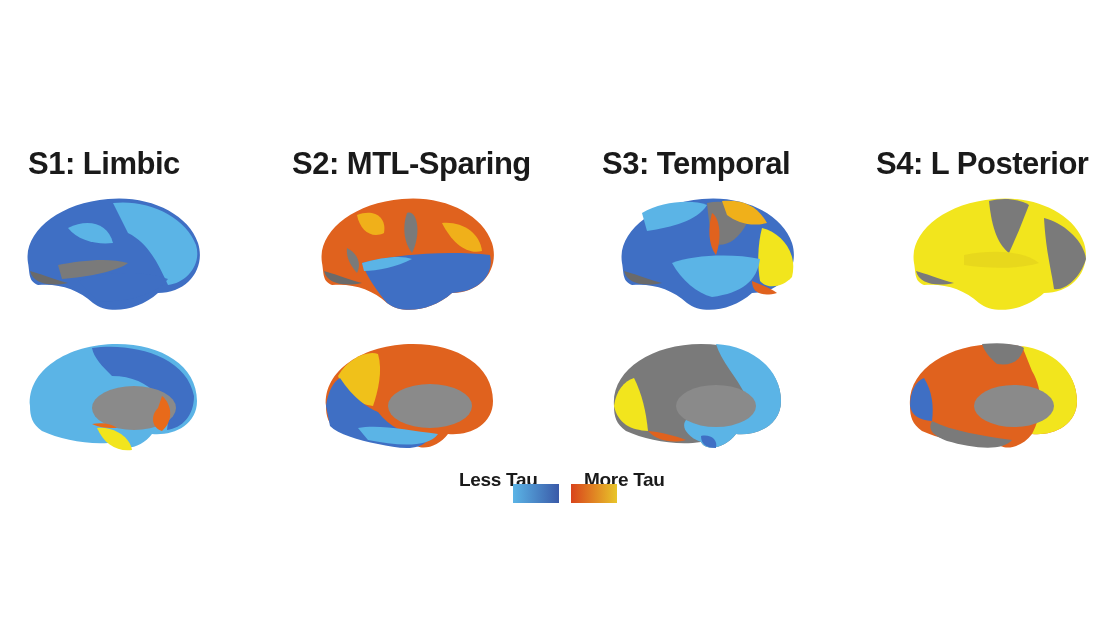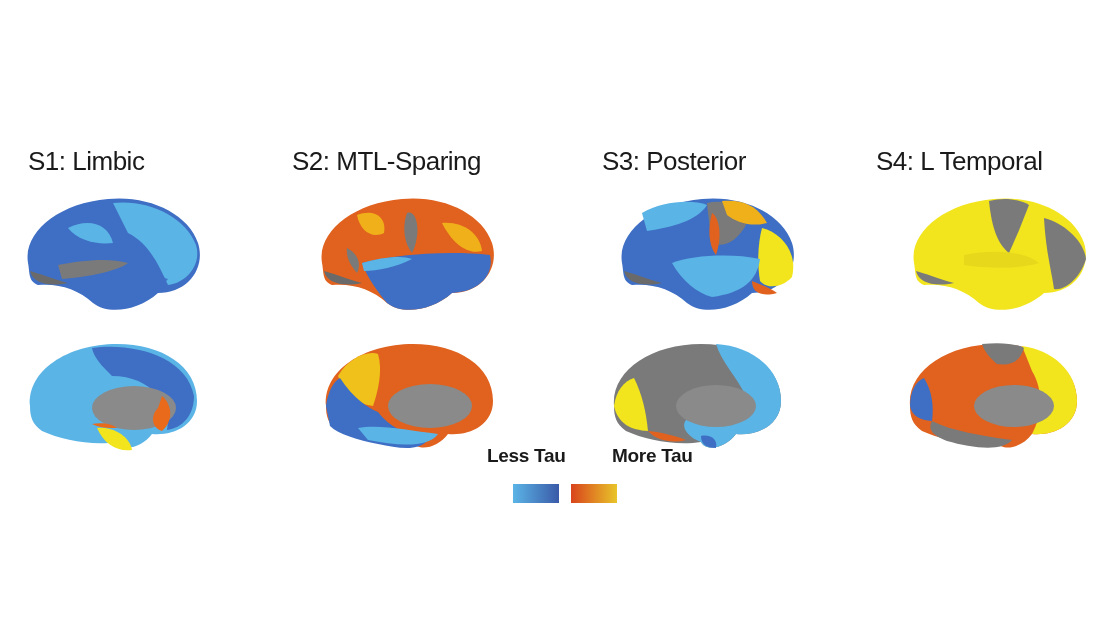--- a/index.html
+++ b/index.html
@@ -1,31 +1,31 @@
 <!DOCTYPE html>
 <html><head>
 <meta charset="utf-8">
 <style>
   html, body { margin: 0; padding: 0; background: #ffffff; }
   body { width: 1120px; height: 630px; position: relative; overflow: hidden;
          font-family: "Liberation Sans", "DejaVu Sans", sans-serif; }
-  .title { position: absolute; top: 146px; font-size: 26px; font-weight: normal;
+  .title { position: absolute; top: 146px; font-size: 31px; font-weight: bold;
            color: #1a1a1a; white-space: nowrap; letter-spacing: -0.5px; }
   .brain { position: absolute; }
-  .legend-label { position: absolute; top: 445px; font-size: 19px; font-weight: bold;
-                  color: #1a1a1a; letter-spacing: -0.3px; white-space: nowrap; margin-left: 28px; }
+  .legend-label { position: absolute; top: 469px; font-size: 19px; font-weight: bold;
+                  color: #1a1a1a; letter-spacing: -0.3px; white-space: nowrap; }
   .swatch { position: absolute; top: 484px; width: 46px; height: 19px; }
 </style>
 </head>
 <body>
 
 <div class="title" style="left:28px">S1: Limbic</div>
 <div class="title" style="left:292px">S2: MTL-Sparing</div>
-<div class="title" style="left:602px">S3: Posterior</div>
-<div class="title" style="left:876px">S4: L Temporal</div>
+<div class="title" style="left:602px">S3: Temporal</div>
+<div class="title" style="left:876px">S4: L Posterior</div>
 
 <svg class="brain" style="left:18px;top:193px" width="190" height="125" viewBox="0 0 190 125">
   <path d="M10 70 C5 40 40 10 90 6 C130 2 170 20 180 50 C188 75 170 100 140 100 C120 118 90 122 75 110 C60 96 40 90 20 92 C10 88 12 80 10 70 Z" fill="#3f6fc4"></path>
   <path d="M95 10 C130 6 168 24 178 52 C184 72 168 90 150 92 C140 70 130 50 110 40 Z" fill="#5bb4e6"></path>
   <path d="M50 35 C70 25 90 30 95 50 C80 52 60 48 50 35 Z" fill="#5bb4e6"></path>
   <path d="M40 72 C60 68 90 64 110 70 C100 78 70 84 44 86 Z" fill="#7a7a7a"></path>
   <path d="M60 88 C80 80 120 76 150 86 C140 100 110 110 80 108 Z" fill="#3f6fc4" opacity="0.9"></path>
   <path d="M12 78 C20 80 35 86 50 90 C30 94 15 90 12 78 Z" fill="#6a6a6a"></path>
 </svg>
 

